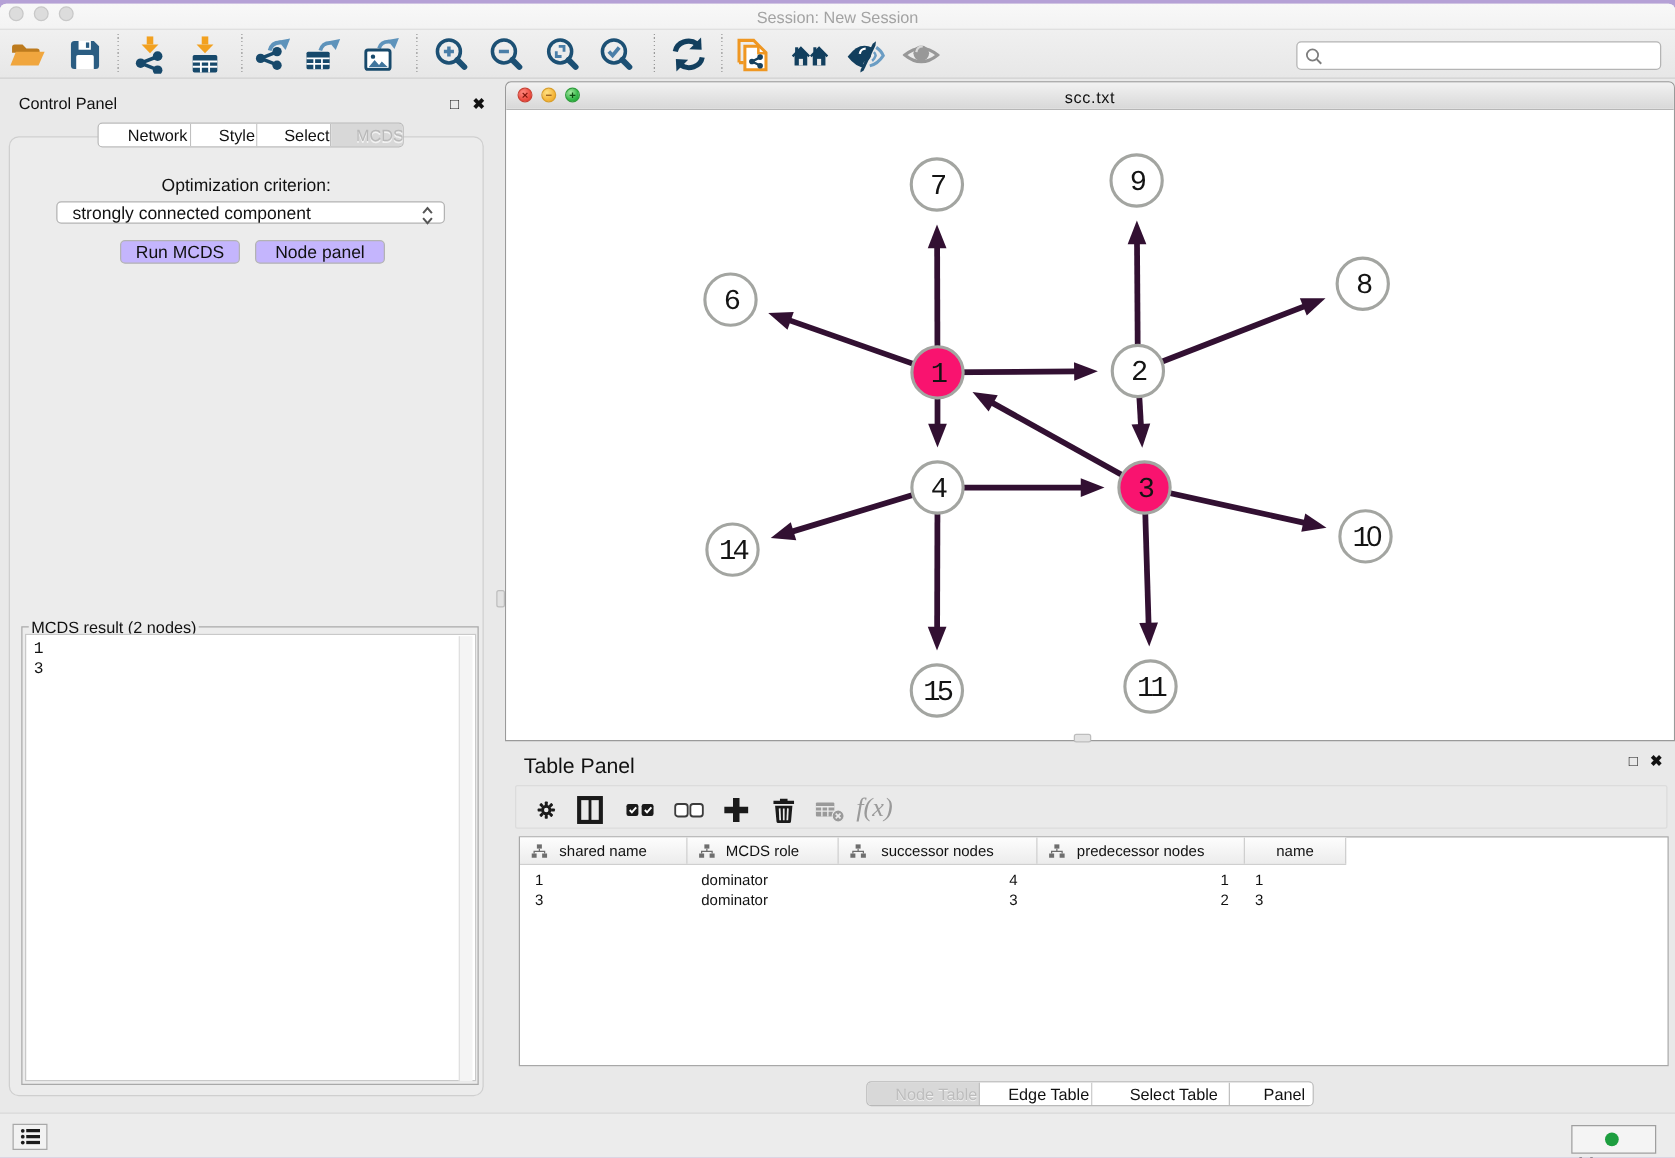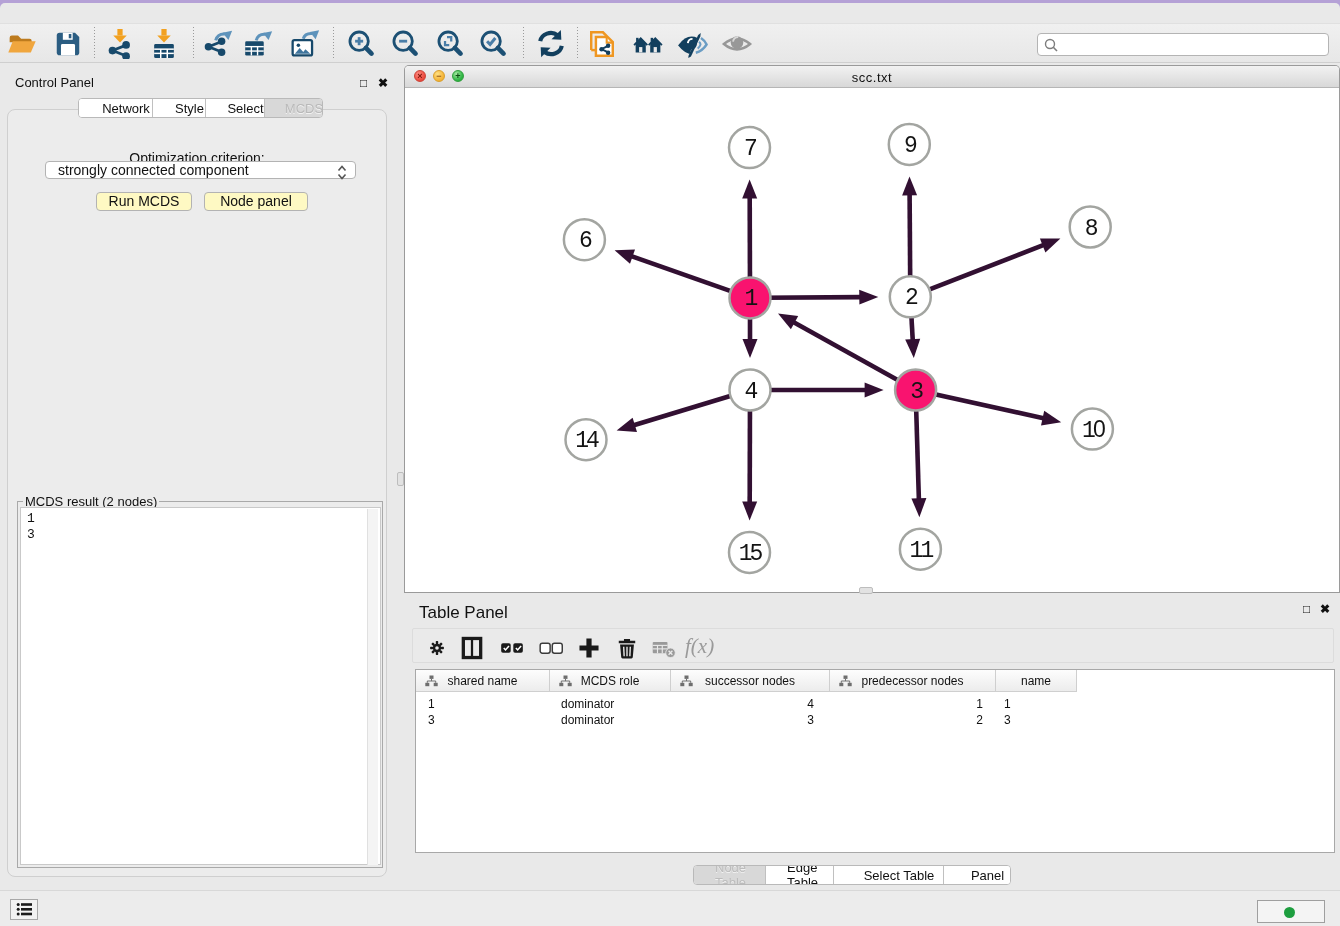--- a/index.html
+++ b/index.html
@@ -28,25 +28,25 @@
 #cpanel { position:absolute; left:0; top:63px; width:393px; height:824px; background:#e9e9e9; }
 #cpanel-h { position:absolute; left:15px; top:9px; font-size:13px; color:#111; }
 .dockbtn { position:absolute; top:10px; font-size:12px; color:#111; }
 #cp-tabs { position:absolute; z-index:2; left:78px; top:32px; height:20px; display:flex;
   border:1px solid #b9b9b9; border-radius:4px; overflow:hidden; background:#fff; }
 .cptab { font-size:13px; color:#111; background:#fff; border-right:1px solid #c0c0c0;
   display:flex; align-items:center; justify-content:center;padding-left:21px; }
 #cp-body { position:absolute; left:7px; top:43px; width:380px; height:768px;
   background:#ececec; border:1px solid #cfcfcf; border-radius:8px 8px 8px 8px; }
 #optlabel { position:absolute; left:0; top:30px; width:100%; text-align:center;
-  font-size:14px; color:#111;margin-top:10px; }
+  font-size:14px; color:#111; }
 #combo { position:absolute; left:37px; top:51px; width:311px; height:18px;
   background:#fff; border:1px solid #b3b3b3; border-radius:4px;
   font-size:14px; color:#111; line-height:16px; padding-left:12px; }
-.btn { position:absolute; top:82px; height:19px; background:#fef9c3;
+.btn { position:absolute; top:82px; height:19px; background:#c4b5fd;
   border:1px solid #b3b3b3; border-radius:4px; font-size:14px; color:#111;
   text-align:center; line-height:17px; }
 #fieldset { position:absolute; left:9px; top:391px; width:366px; height:367px;
   border:1px solid #a9a9a9; }
 #fs-legend { position:absolute; left:5px; top:-8px; background:#ececec;
   font-size:13px; color:#111; padding:0 2px; }
 #fs-white { position:absolute; left:2px; top:5px; width:361px; height:358px;
   background:#fff; border:1px solid #c9c9c9; font-size:13px; color:#111;
   padding:3px 0 0 6px; line-height:16px; }
 #fs-scroll { position:absolute; right:2px; top:1px; width:11px; height:356px;
@@ -85,20 +85,26 @@
   background:#ececec; border-top:1px solid #d8d8d8; }
 #sb-left { position:absolute; left:10px; top:8px; width:28px; height:21px;
   background:#f2f2f2; border:1px solid #a8a8a8; }
 #memory { position:absolute; left:1257px; top:9px; width:68px; height:23px;
   background:#f4f4f4; border:1px solid #9f9f9f; font-size:16px; color:#111;
   text-align:center; line-height:21px; }
 </style>
 </head>
 <body>
 <div id="win">
+  <div id="titlebar">
+    <div class="tl" style="left:7px"></div>
+    <div class="tl" style="left:27px"></div>
+    <div class="tl" style="left:47px"></div>
+    <div id="title">Session: New Session</div>
+  </div>
   <div id="toolbar">
     <svg class="tbi" style="left:7px" width="34" height="32" viewBox="0 0 34 32">
       <path d="M3 9 q0-2.5 2.5-2.5 h7 l3.5 3.5 h9.5 q2.5 0 2.5 2.5 v1.5 H3 Z" fill="#bd7b1e"></path>
       <path d="M1.5 25.5 L6.5 13 h26 l-5.5 12.5 Z" fill="#f0a63e"></path>
     </svg>
     <svg class="tbi" style="left:53px" width="28" height="32" viewBox="0 0 28 32">
       <path d="M2 7 q0-3 3-3 h16.5 l4.5 4.5 V25 q0 3 -3 3 H5 q-3 0 -3-3 Z" fill="#2b5d82"></path>
       <rect x="8.5" y="4" width="10.5" height="7.5" fill="#fff"></rect>
       <rect x="14.8" y="5.3" width="2.8" height="4.6" fill="#2b5d82"></rect>
       <path d="M6.5 28 V17.5 q0-1.5 1.5-1.5 h12 q1.5 0 1.5 1.5 V28 Z" fill="#fff"></path>
@@ -448,22 +454,22 @@
       <div class="trow" style="left:255px;top:27px;width:143px;text-align:right">4</div>
       <div class="trow" style="left:414px;top:27px;width:153px;text-align:right">1</div>
       <div class="trow" style="left:588px;top:27px">1</div>
       <div class="trow" style="left:12px;top:43px">3</div>
       <div class="trow" style="left:145px;top:43px">dominator</div>
       <div class="trow" style="left:255px;top:43px;width:143px;text-align:right">3</div>
       <div class="trow" style="left:414px;top:43px;width:153px;text-align:right">2</div>
       <div class="trow" style="left:588px;top:43px">3</div>
     </div>
     <div id="tp-tabs">
-      <div class="cptab" style="width:72px;background:#d8d8d8;color:#bcbcbc;text-shadow:0 1px 0 #f2f2f2">Node Table</div>
-      <div class="cptab" style="width:68px">Edge Table</div>
+      <div class="cptab" style="width:90px;background:#d8d8d8;color:#bcbcbc;text-shadow:0 1px 0 #f2f2f2">Node Table</div>
+      <div class="cptab" style="width:90px">Edge Table</div>
       <div class="cptab" style="width:110px">Select Table</div>
       <div class="cptab" style="width:66px;border-right:none">Panel</div>
     </div>
   </div>
 
   <div style="position:absolute;left:397px;top:469px;width:7px;height:14px;background:#e2e2e2;border:1px solid #bdbdbd;border-radius:2px"></div>
   <div style="position:absolute;left:859px;top:584px;width:14px;height:7px;background:#e2e2e2;border:1px solid #bdbdbd;border-radius:2px"></div>
   <div id="statusbar">
     <div id="sb-left">
       <svg width="26" height="19" viewBox="0 0 26 19">

